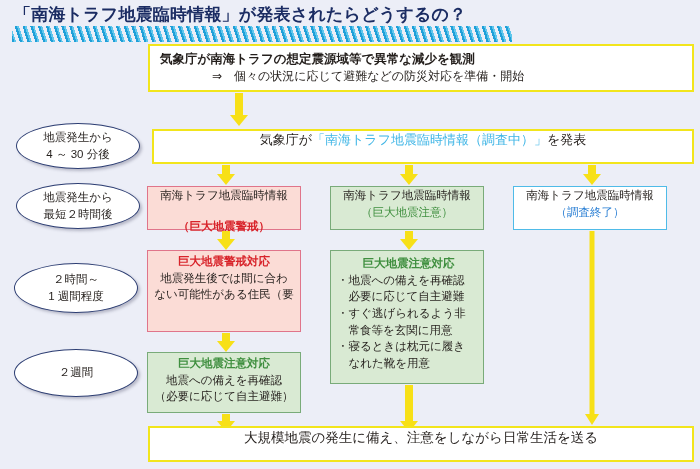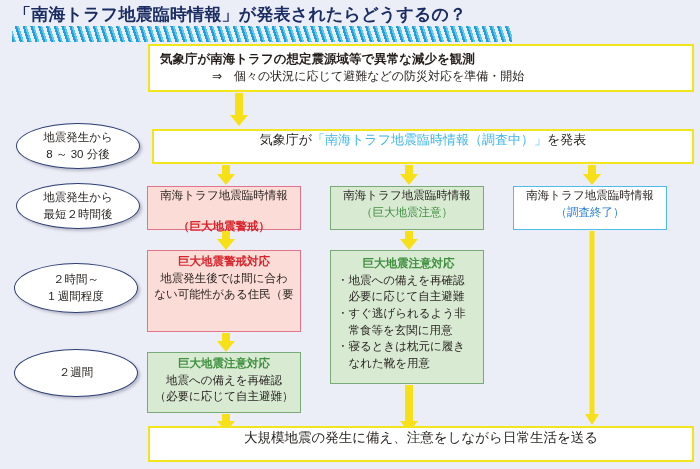--- a/index.html
+++ b/index.html
@@ -101,21 +101,21 @@
     <span class="ln" style="font-size:12px;color:#241f1c;text-align:left;padding-left:52px;">⇒　個々の状況に応じて避難などの防災対応を準備・開始</span>
   </div>
 
   <div class="arrow" style="left:228px;top:93px;width:22px;height:33px;">
     <div class="stem" style="top:0;width:8px;height:23px;"></div>
     <div class="head" style="top:22px;"></div>
   </div>
 
   <div class="ellipse" style="left:16px;top:123px;width:124px;height:46px;font-size:11.5px;">
     <span class="ln">地震発生から</span>
-    <span class="ln">8 ～ 30 分後</span>
+    <span class="ln">4 ～ 30 分後</span>
   </div>
 
   <div class="ellipse" style="left:16px;top:183px;width:124px;height:46px;font-size:11.5px;">
     <span class="ln">地震発生から</span>
     <span class="ln">最短２時間後</span>
   </div>
 
   <div class="ellipse" style="left:14px;top:263px;width:124px;height:50px;font-size:11.5px;">
     <span class="ln">２時間～</span>
     <span class="ln">1 週間程度</span>

